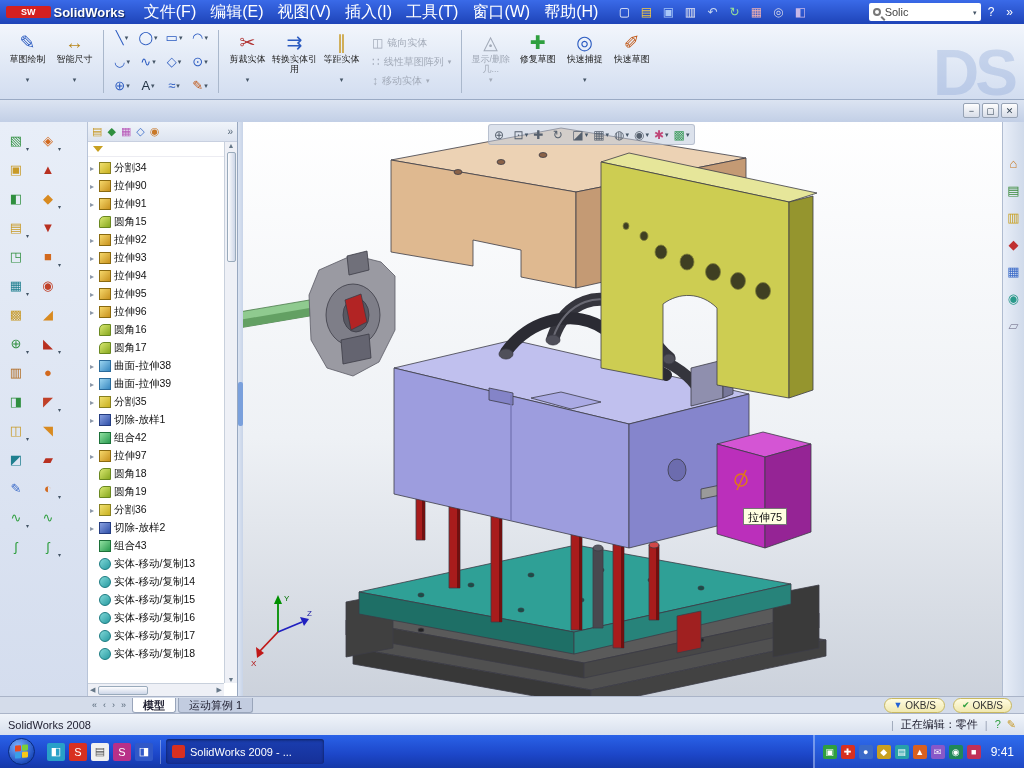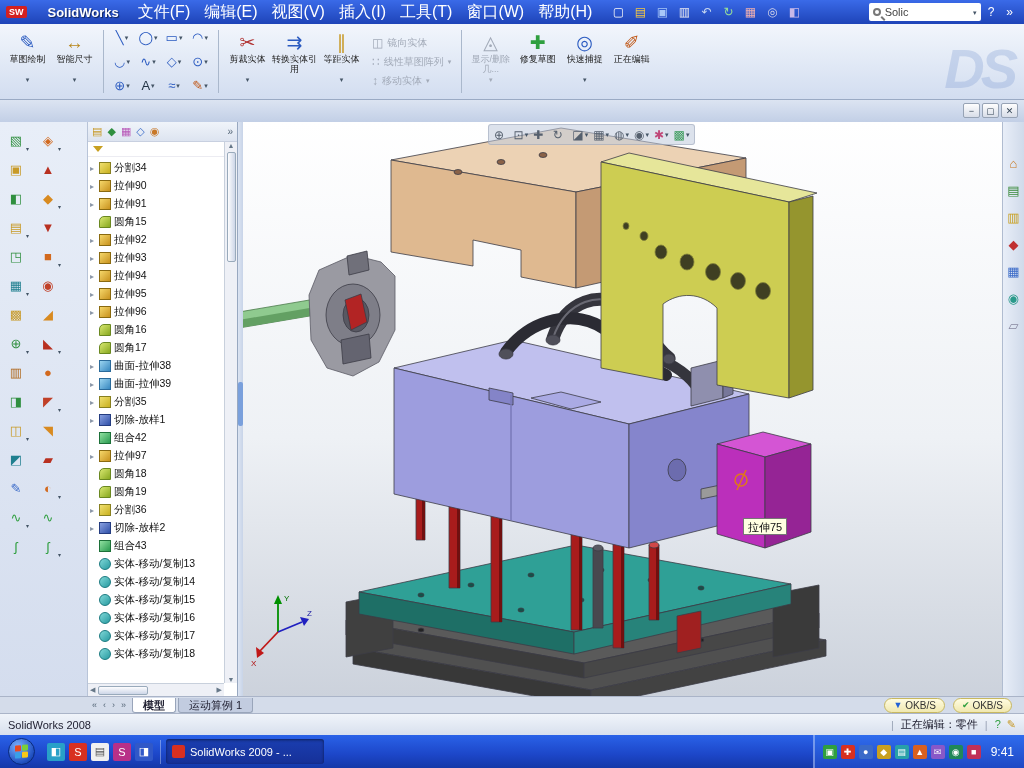--- a/index.html
+++ b/index.html
@@ -1,19 +1,19 @@
 <!DOCTYPE html>
 <html><head>
 <meta charset="utf-8">
 <style>
 *{box-sizing:border-box;margin:0;padding:0}
 html,body{width:1024px;height:768px;overflow:hidden;font-family:"Liberation Sans",sans-serif;background:#c0c8d8;position:relative}
 
 #titlebar{position:absolute;top:0;left:0;right:0;height:24px;background:linear-gradient(#3a6ae8,#1e44b8);display:flex;align-items:center;color:#fff;padding:0 6px;gap:2px;z-index:30}
-.logo-badge{background:#d42020;color:#fff;font-weight:bold;font-size:9px;padding:1px 3px;border-radius:2px;margin-right:19px}
+.logo-badge{background:#d42020;color:#fff;font-weight:bold;font-size:9px;padding:1px 15px;border-radius:2px;margin-right:1px}
 .app-name{font-weight:bold;font-size:13px;margin-right:10px;text-shadow:1px 1px 1px #10245a}
 .menus{display:flex}
 .menu-item{font-size:16px;padding:2px 7px;cursor:default;white-space:nowrap}
 .std-icons{display:flex;gap:4px;margin-left:8px;align-items:center}
 .std-icon{width:18px;height:18px;font-size:12px;display:flex;align-items:center;justify-content:center;border:1px solid transparent;border-radius:2px}
 .searchbox{margin-left:auto;background:#fff;border-radius:2px;height:18px;width:112px;display:flex;align-items:center;font-size:11px;color:#333;padding:0 4px;gap:4px}
 .mag{width:8px;height:8px;border:2px solid #777;border-radius:50%;position:relative;flex:none}
 .mag:after{content:"";position:absolute;width:2px;height:5px;background:#777;transform:rotate(-45deg);left:7px;top:6px}
 .search-text{flex:1;color:#444}
 .dd{font-size:7px;color:#456;line-height:1}
@@ -26,21 +26,21 @@
 .tb-big .tblabel{height:22px;overflow:hidden}
 .tb-big.disabled span{color:#a2aab8!important}
 .grid-tools{display:grid;grid-template-columns:repeat(4,26px);grid-auto-rows:24px;align-content:center}
 .grid-cell{display:flex;align-items:center;justify-content:center;font-size:13px}
 .grid-cell .dd{margin-left:1px}
 .stacked{display:flex;flex-direction:column;justify-content:center;gap:3px;padding:0 2px}
 .stack-item{display:flex;align-items:center;font-size:10px;color:#222;gap:4px;padding:1px 3px;white-space:nowrap}
 .stack-item.disabled span{color:#a2aab8!important}
 .si-icon{font-size:12px}
 .vsep{width:1px;background:#aab8cc;margin:4px 3px}
-.ds-mark{position:absolute;right:10px;top:12px;font-size:56px;font-style:italic;font-weight:bold;color:rgba(130,160,210,.32);letter-spacing:-4px}
+.ds-mark{position:absolute;right:10px;top:12px;font-size:64px;font-weight:bold;color:rgba(130,160,210,.32);letter-spacing:-4px}
 
 #tabrow{position:absolute;top:100px;left:0;right:0;height:22px;background:linear-gradient(#dce4f2,#c2cfe6);display:flex;align-items:flex-end;padding-left:2px;z-index:20}
 .tabs{display:flex;align-items:flex-end}
 .tab{font-size:12px;padding:3px 12px 2px;border:1px solid #98a8c0;border-bottom:none;background:linear-gradient(#d4dcea,#becadf);border-radius:3px 3px 0 0;margin-right:1px;color:#223;height:21px;white-space:nowrap}
 .tab.active{background:linear-gradient(#fdfefe,#e8eef8);font-weight:bold}
 .win-controls{margin-left:auto;display:flex;gap:2px;padding:0 6px 4px}
 .wc{width:17px;height:15px;border:1px solid #97a3b5;background:linear-gradient(#fefefe,#d8dde8);font-size:9px;display:flex;align-items:center;justify-content:center;color:#345;border-radius:2px}
 
 #main{position:absolute;top:122px;left:0;right:0;height:574px;display:flex}
 #lefttools{width:88px;background:linear-gradient(#e8eef8,#d4ddee);display:flex;gap:6px;padding:4px 3px;border-right:1px solid #b8c4d8}
@@ -72,21 +72,21 @@
 .sb-bottom{margin-top:auto}
 .hscroll{position:absolute;left:0;right:13px;bottom:0;height:13px;background:#eef0f6;border-top:1px solid #c8d0dc;display:flex;align-items:center;font-size:7px;color:#678;padding:0 2px}
 .hthumb{width:50px;height:9px;background:linear-gradient(#fdfdfe,#cdd6e8);border:1px solid #9ab;border-radius:2px;margin-left:3px}
 #splitter{width:5px;background:linear-gradient(90deg,#dce4f2,#c8d4e8);position:relative}
 #splitter .grab{position:absolute;top:260px;left:0;width:5px;height:44px;background:#7aa0dc;border-radius:2px}
 
 #viewport{flex:1;position:relative;background:linear-gradient(#ffffff,#eef1f5 55%,#ccd2dc)}
 #viewport svg{position:absolute;inset:0;width:100%;height:100%}
 .float-bar{position:absolute;left:245px;top:2px;height:21px;background:rgba(192,203,220,.55);border:1px solid rgba(150,160,180,.5);border-radius:3px;display:flex;align-items:center;padding:0 5px;gap:5px;font-size:12px;color:#55606e}
 .fb-icon{display:flex;align-items:center;gap:1px}
-.vtooltip{position:absolute;left:500px;top:396px;background:#ffffe1;border:1px solid #767676;font-size:11px;padding:0 4px;height:17px;line-height:16px;color:#111;white-space:nowrap}
+.vtooltip{position:absolute;left:500px;top:386px;background:#ffffe1;border:1px solid #767676;font-size:11px;padding:0 4px;height:17px;line-height:16px;color:#111;white-space:nowrap}
 
 #rightrail{width:22px;background:linear-gradient(90deg,#e8eef8,#d0daea);border-left:1px solid #b0bcd0;display:flex;flex-direction:column;align-items:center;padding-top:34px;gap:12px}
 .rr-icon{font-size:13px}
 
 #doctabs{position:absolute;top:696px;left:0;right:0;height:17px;background:#d4dcea;display:flex;align-items:center;padding-left:90px;border-top:1px solid #aab4c8}
 .nav{display:flex;gap:2px;margin-right:4px}
 .nav-btn{font-size:9px;color:#567;padding:0 2px}
 .dtabs{display:flex}
 .dtab{font-size:11px;padding:0 10px;border:1px solid #99a5ba;border-top:none;background:#c2cce0;border-radius:0 0 3px 3px;margin-right:2px;height:15px;line-height:14px;color:#223;white-space:nowrap}
 .dtab.active{background:#fff;font-weight:bold}
@@ -268,21 +268,21 @@
         <span class="tblabel">修复草图</span>
         <span class="dd" style="visibility: hidden;">▾</span>
       </div>
       <div class="tb-big">
         <span class="ticon-big" style="color: rgb(42, 90, 192);">◎</span>
         <span class="tblabel">快速捕捉</span>
         <span class="dd">▾</span>
       </div>
       <div class="tb-big">
         <span class="ticon-big" style="color: rgb(192, 88, 24);">✐</span>
-        <span class="tblabel">正在编辑</span>
+        <span class="tblabel">快速草图</span>
         <span class="dd" style="visibility: hidden;">▾</span>
       </div>
     </div>
   <div class="ds-mark">DS</div>
 </div>
 
 <div id="tabrow">
   <div class="win-controls">
 
   <div class="wc">

